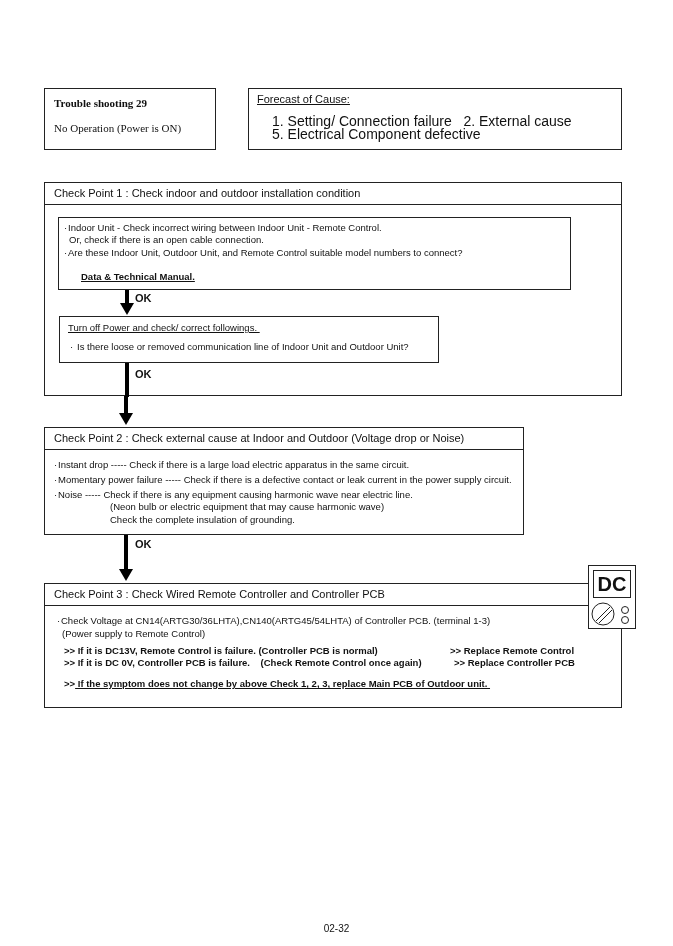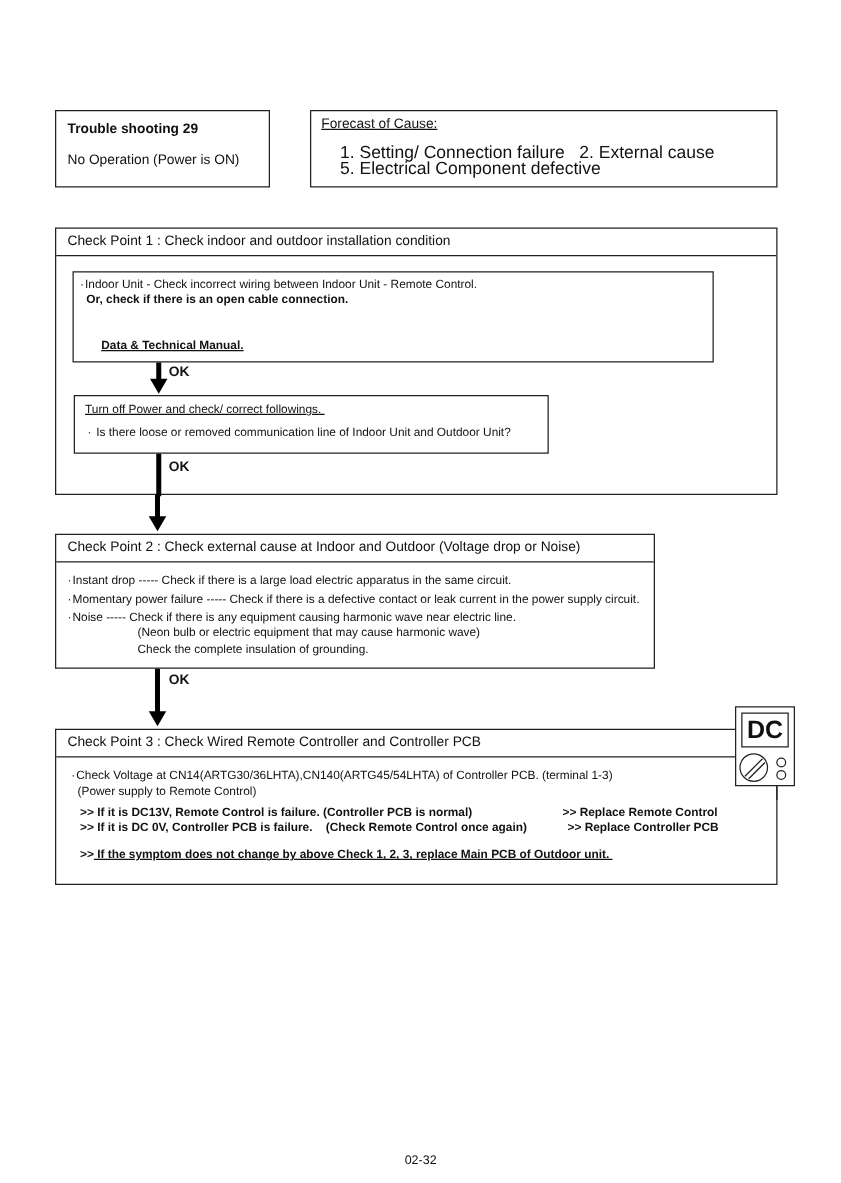--- a/index.html
+++ b/index.html
@@ -1,20 +1,20 @@
 <!DOCTYPE html>
 <html><head>
   <meta charset="utf-8">
   <style>
     html, body { margin: 0; padding: 0; background: #ffffff; }
     body { width: 673px; height: 946px; position: relative; overflow: hidden;
       font-family: "Liberation Sans", sans-serif; color: #111; font-size: 10px; }
     .abs { position: absolute; box-sizing: border-box; }
     .box { border: 1px solid #222; background: #fff; }
-    .ts-box { left: 44px; top: 88px; width: 172px; height: 62px; }
+    .ts-box { left: 44px; top: 88px; width: 172px; height: 62px; font-family: Liberation Serif, serif; }
     .ts-title { left: 9px; top: 8px; font-size: 11px; font-weight: bold; }
     .ts-sub { left: 9px; top: 33px; font-size: 11px; }
     .fc-box { left: 248px; top: 88px; width: 374px; height: 62px; }
     .fc-title { left: 8px; top: 4px; font-size: 11px; text-decoration: underline; text-align: right; }
     .fc-line { left: 23px; font-size: 14px; white-space: pre; }
     .cp-header { left: 0; top: 0; right: 0; height: 22px; border-bottom: 1px solid #222; }
     .cp-header span { position: absolute; left: 9px; top: 4px; font-size: 11px; }
     .line { white-space: pre; font-size: 9.5px; }
     .bold { font-weight: bold; }
     .ul { text-decoration: underline; }
@@ -40,21 +40,22 @@
   <div class="abs fc-line" style="top:37px;">5. Electrical Component defective</div>
 </div>
 
 <div class="abs box" style="left:44px; top:182px; width:578px; height:214px;">
   <div class="abs cp-header">
     <span>Check Point 1 : Check indoor and outdoor installation condition</span>
   </div>
 
   <div class="abs box" style="left:13px; top:34px; width:513px; height:73px;">
     <div class="abs line" style="left:5px; top:4px;"><span class="bullet">·</span><span>Indoor Unit - Check incorrect wiring between Indoor Unit - Remote Control.</span></div>
-    <div class="abs line" style="left:10px; top:16px;font-weight:bold;">Or, check if there is an open cable connection.</div>
+    <div class="abs line" style="left:10px; top:16px;">Or, check if there is an open cable connection.</div>
+    <div class="abs line" style="left:5px; top:29px;"><span class="bullet">·</span><span>Are these Indoor Unit, Outdoor Unit, and Remote Control suitable model numbers to connect?</span></div>
     <div class="abs line bold ul" style="left:22px; top:53px;">Data &amp; Technical Manual.</div>
   </div>
 
   <div class="abs arrow-shaft" style="left:80px; top:107px; height:14px;"></div>
   <div class="abs arrow-head" style="left:75px; top:120px;"></div>
   <div class="abs ok" style="left:90px; top:109px;">OK</div>
 
   <div class="abs box" style="left:14px; top:133px; width:380px; height:47px;">
     <div class="abs line ul" style="left:8px; top:5px;">Turn off Power and check/ correct followings. </div>
     <div class="abs line" style="left:10px; top:24px;"><span class="bullet" style="width:7px;">·</span><span>Is there loose or removed communication line of Indoor Unit and Outdoor Unit?</span></div>

